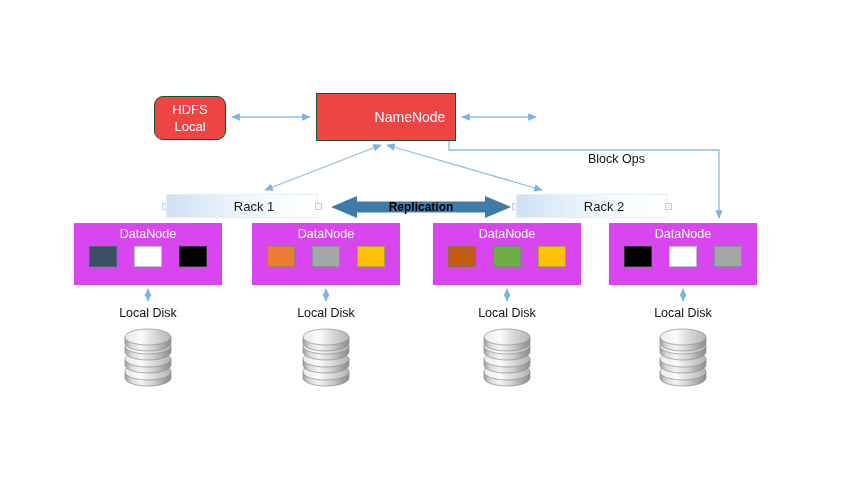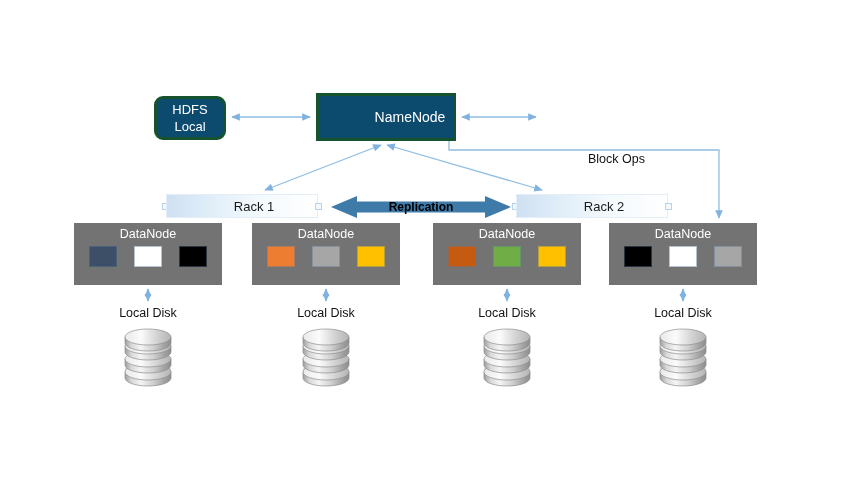--- a/index.html
+++ b/index.html
@@ -24,22 +24,22 @@
     left: 0;
     top: 0;
     width: 854px;
     height: 480px;
     pointer-events: none;
   }
 
   
   .node-box {
     position: absolute;
-    background: #0c4a6e;
-    border: 3px solid #14532d;
+    background: #ef4444;
+    border: 1px solid #14532d;
     color: #ffffff;
     display: flex;
     align-items: center;
     justify-content: center;
     text-align: center;
     box-sizing: border-box;
   }
 
   #hdfs-client {
     left: 154px;
@@ -126,21 +126,21 @@
     color: #000000;
     font-weight: 600;
   }
 
   
   .datanode {
     position: absolute;
     top: 223px;
     width: 148px;
     height: 62px;
-    background: #737373;
+    background: #d946ef;
     box-sizing: border-box;
   }
   .datanode .dn-title {
     color: #ffffff;
     font-size: 12.5px;
     text-align: center;
     margin-top: 4px;
   }
   .dn-blocks {
     display: flex;

